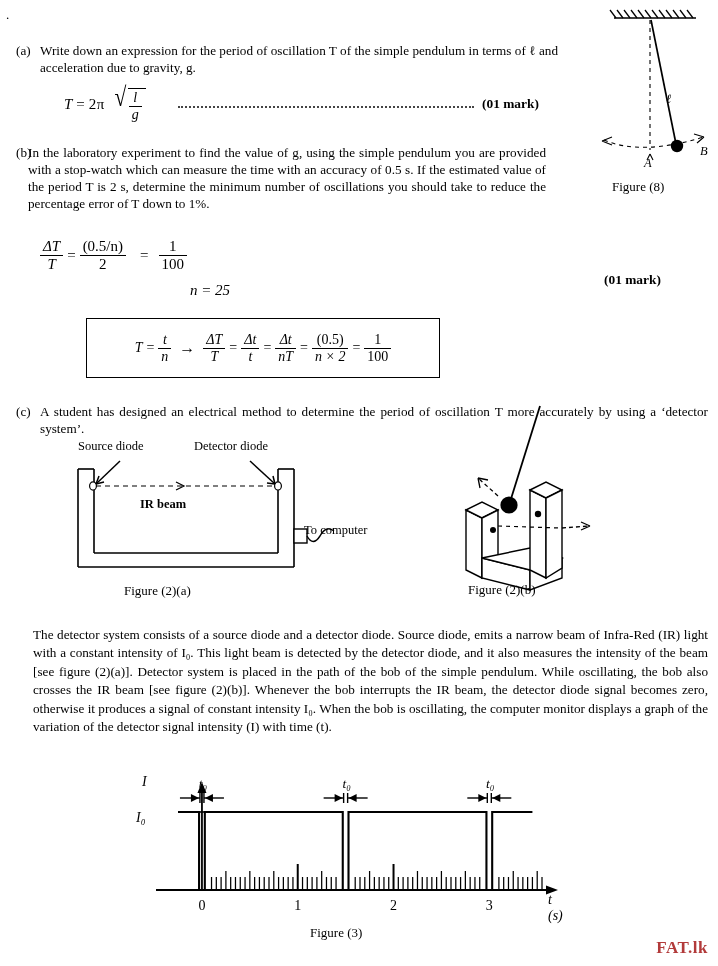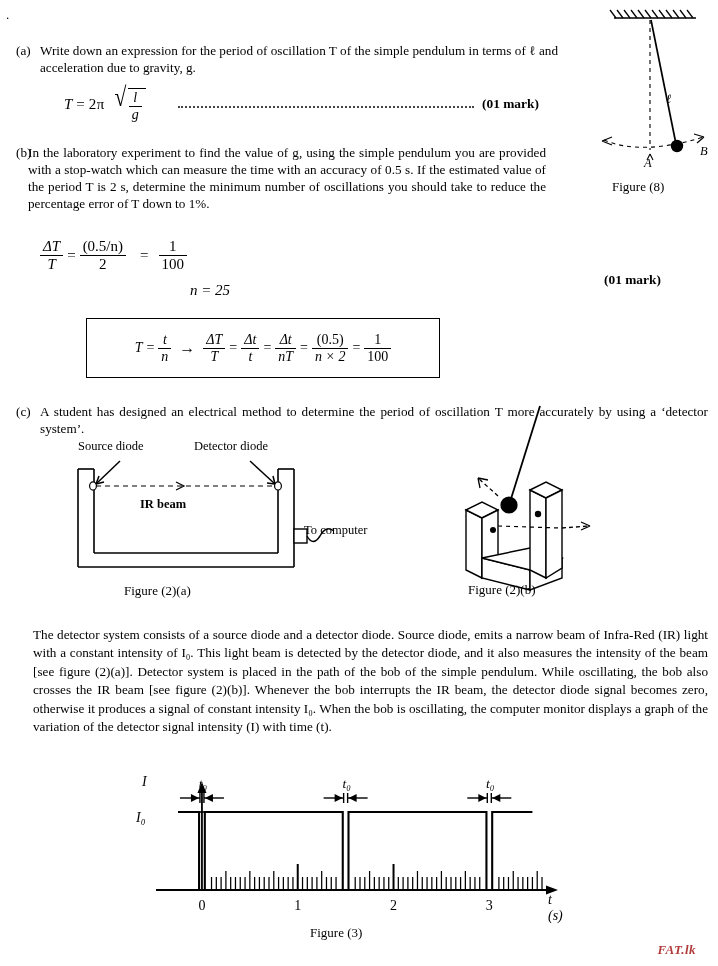--- a/index.html
+++ b/index.html
@@ -19,23 +19,23 @@
   .lbl{position:absolute;font-size:12.5px;}
 
   
   .wm{
     position:absolute;left:175px;top:452px;
     font-family:"Liberation Sans","DejaVu Sans",sans-serif;
     font-weight:bold;font-size:44px;letter-spacing:1px;
     color:#f6c9ce;z-index:0;white-space:nowrap;user-select:none;
   }
   .wm-corner{
-    position:absolute;right:22px;bottom:8px;
+    position:absolute;right:10px;bottom:8px;
     font-family:"Liberation Serif",serif;font-weight:bold;
-    font-size:13px;color:#b23a3a;letter-spacing:.5px;font-style:italic;
+    font-size:17px;color:#b23a3a;letter-spacing:.5px;
   }
   .layer{position:relative;z-index:2;}
 
   
   .frac{display:inline-block;text-align:center;vertical-align:middle;line-height:1.12;}
   .frac > .num{display:block;padding:0 3px;}
   .frac > .den{display:block;border-top:1.3px solid #000;padding:0 3px;}
   .mrow{display:inline-flex;align-items:center;gap:4px;}
   .sqrt{display:inline-flex;align-items:stretch;}
   .sqrt .rad{font-size:27px;line-height:.92;transform:scaleX(.8) translateY(-1px);}

